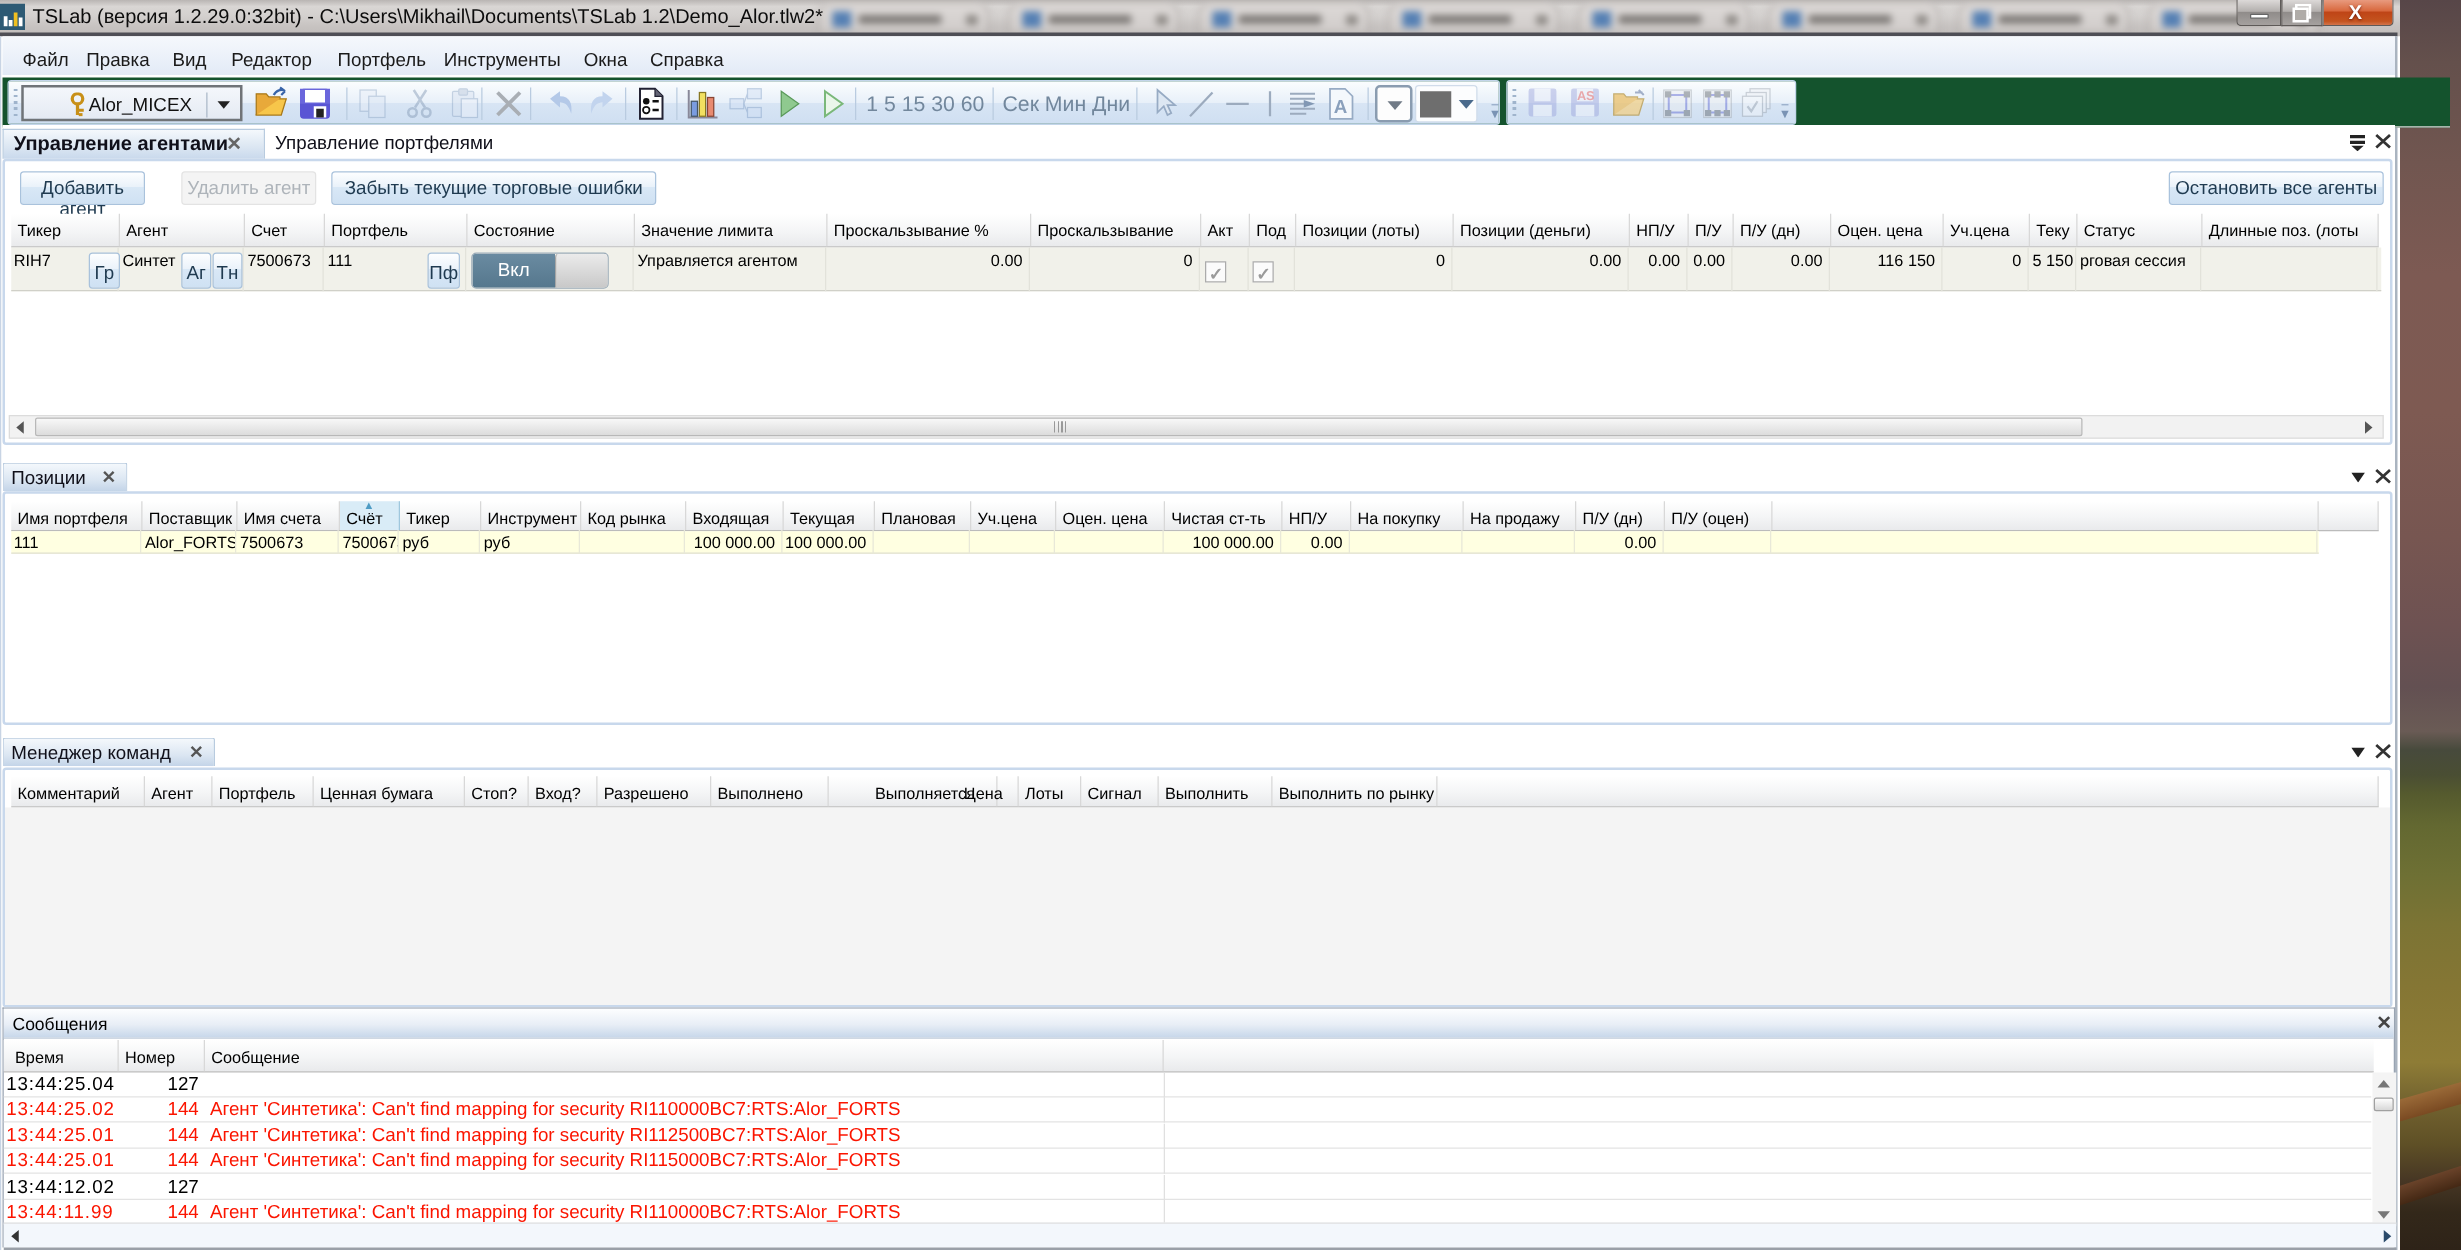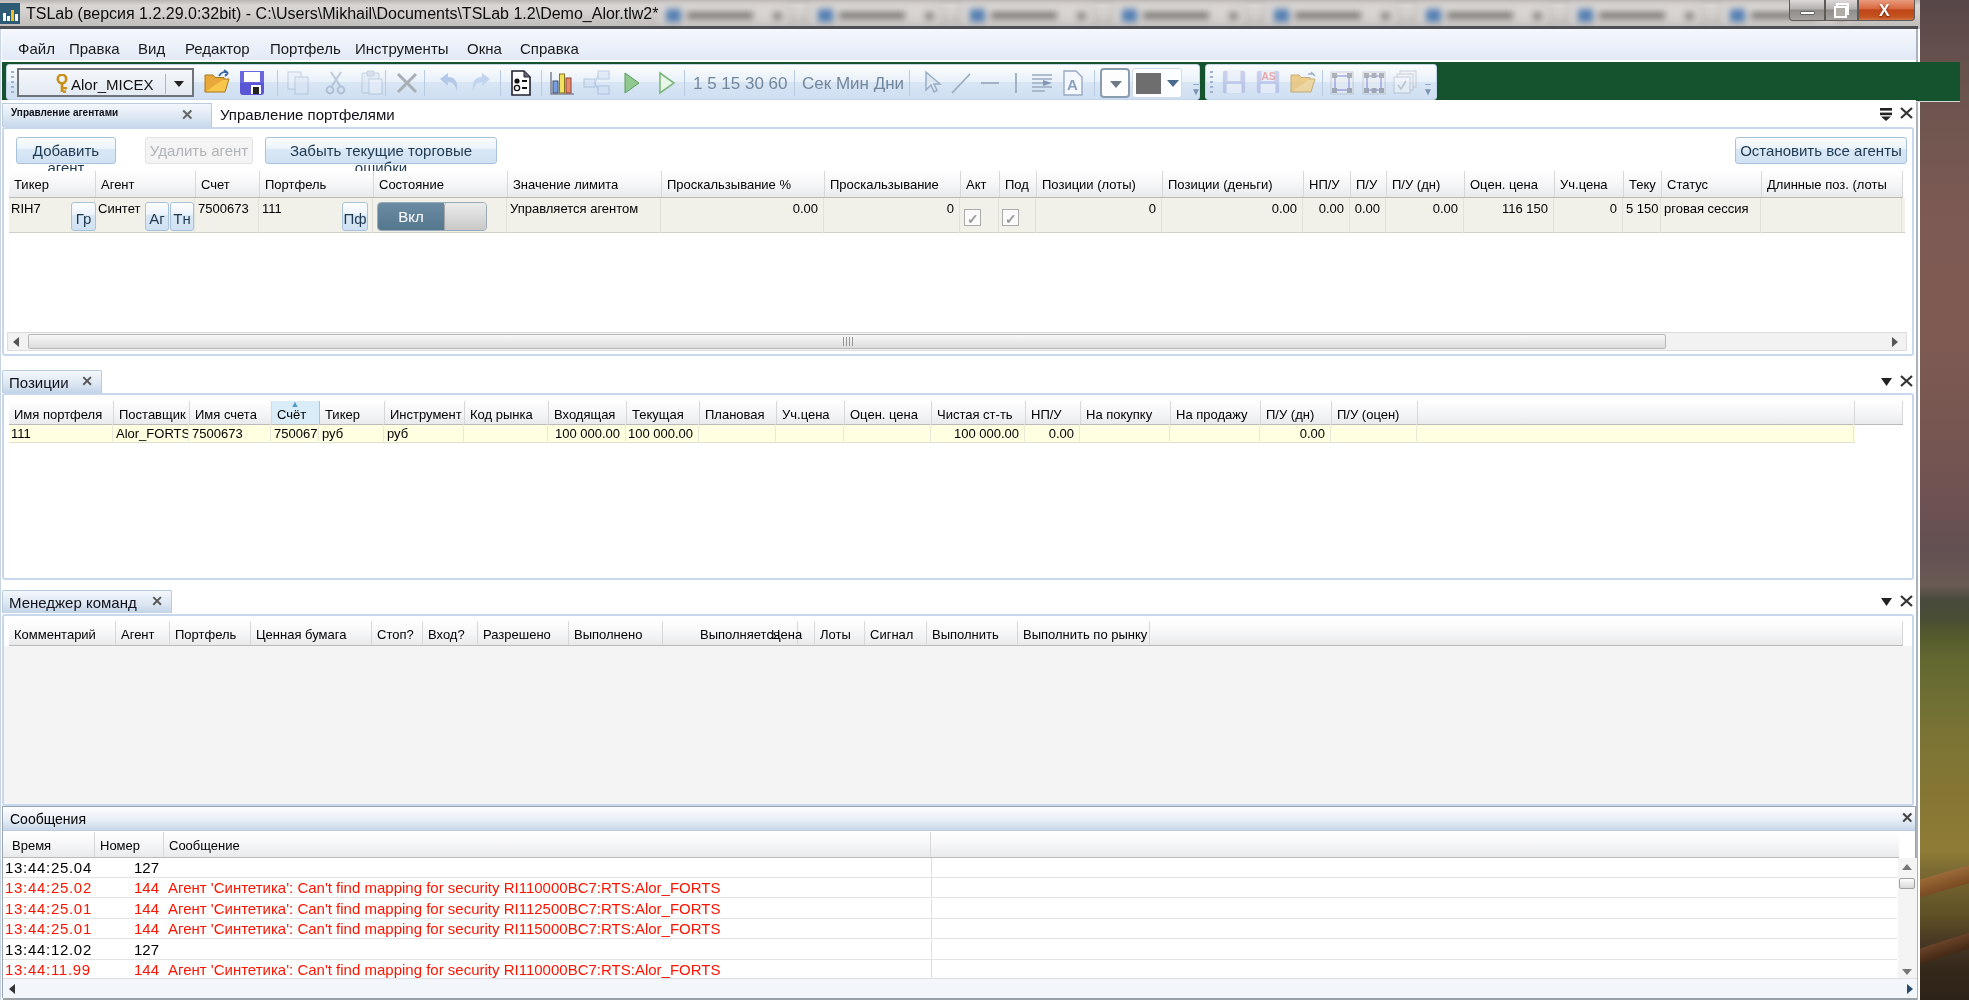--- a/index.html
+++ b/index.html
@@ -53,21 +53,21 @@
 .ticon { position:absolute; top:4px; width:30px; height:28px; }
 .ticon svg { position:absolute; left:0; top:0; }
 .tsep { position:absolute; top:5px; width:1px; height:26px; background:#b9cbe0; }
 .ttext { position:absolute; top:9px; font-size:17px; color:#72879c; }
 .gr { opacity:0.45; }
 .chev { position:absolute; bottom:3px; width:12px; height:16px; color:#7a93b4; font-size:10px; line-height:8px; text-align:center; }
 
 #doctabs { position:absolute; left:2px; top:100px; width:1914px; height:27px; background:#fff; }
 #dtab1 { position:absolute; left:0; top:3px; width:210px; height:24px;
   background:linear-gradient(to bottom,#f4f8fc,#dbe6f2 60%,#c9d9ec); border:1px solid #b8cbdf; border-bottom:none;}
-#dtab1 .t { position:absolute; left:8px; top:3px; font-size:10px; font-weight:bold; color:#10101a; }
+#dtab1 .t { position:absolute; left:8px; top:3px; font-size:16px; font-weight:bold; color:#10101a; }
 #dtab1 .x { position:absolute; left:178px; top:2px; font-size:15px; font-weight:bold; color:#666; }
 #dtab2 { position:absolute; left:218px; top:6px; font-size:15px; color:#10101a; }
 
 .panel { position:absolute; left:2px; width:1912px; background:#fff; border:2px solid #c8d8ec; border-radius:3px; }
 #p1 { top:127px; height:229px; }
 #p2 { top:393px; height:187px; }
 #p3 { top:614px; height:192px; }
 .ptab { position:absolute; left:2px; height:23px; background:linear-gradient(to bottom,#f4f8fc,#dbe6f2 60%,#c3d4e8);
   border:1px solid #b8cbdf; border-bottom:none; border-radius:2px 2px 0 0; }
 .ptab .t { position:absolute; left:6px; top:3px; font-size:15px; color:#10101a; }
@@ -419,21 +419,21 @@
   <svg style="position:absolute;left:1881px;top:598px" width="11" height="8" viewBox="0 0 11 8">
       <path d="M0 0 L11 0 L5.5 8 Z" fill="#222"></path>
     </svg>
   <svg style="position:absolute;left:1899px;top:594px" width="15" height="14" viewBox="0 0 15 14">
       <path d="M2 2 L13 12 M13 2 L2 12" stroke="#333" stroke-width="2.2"></path>
     </svg>
 
   <div class="panel" id="p1">
       <div class="btn" style="left: 12px; top: 8px; width: 100px; height: 27px; padding-top: 4px;">Добавить агент</div>
       <div class="btn dis" style="left: 141px; top: 8px; width: 108px; height: 27px; padding-top: 4px;">Удалить агент</div>
-      <div class="btn" style="left: 261px; top: 8px; width: 232px; height: 27px; padding-top: 4px;">Забыть текущие торговые  ошибки</div>
+      <div class="btn" style="left: 261px; top: 8px; width: 260px; height: 27px; padding-top: 4px;">Забыть текущие торговые  ошибки</div>
       <div class="btn" style="left: 1731px; top: 8px; width: 172px; height: 27px; padding-top: 4px;">Остановить все агенты</div>
       <div class="th" style="left: 5px; top: 42px; width: 1894px; height: 27px;">
         <div class="c" style="left: 0px; width: 87px;">Тикер</div>
         <div class="c" style="left: 87px; width: 100px;">Агент</div>
         <div class="c" style="left: 187px; width: 64px;">Счет</div>
         <div class="c" style="left: 251px; width: 114px;">Портфель</div>
         <div class="c" style="left: 365px; width: 134px;">Состояние</div>
         <div class="c" style="left: 499px; width: 154px;">Значение лимита</div>
         <div class="c" style="left: 653px; width: 163px;">Проскальзывание %</div>
         <div class="c" style="left: 816px; width: 136px;">Проскальзывание</div>

